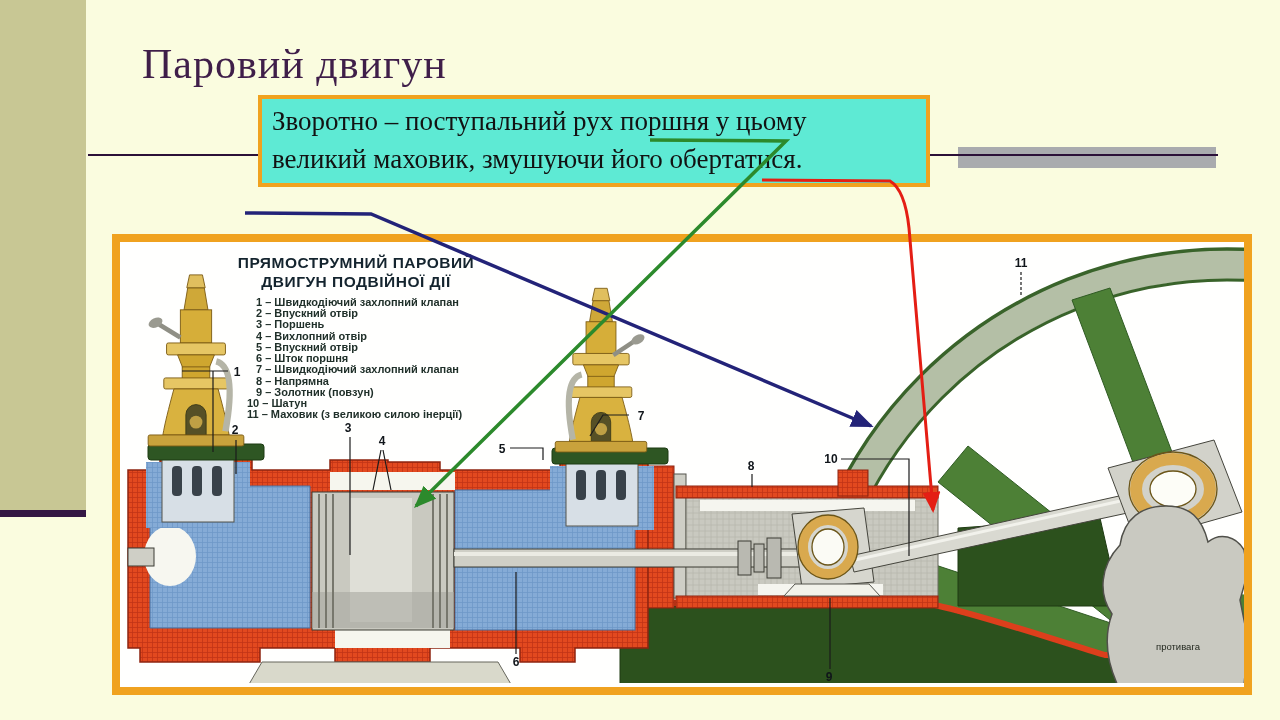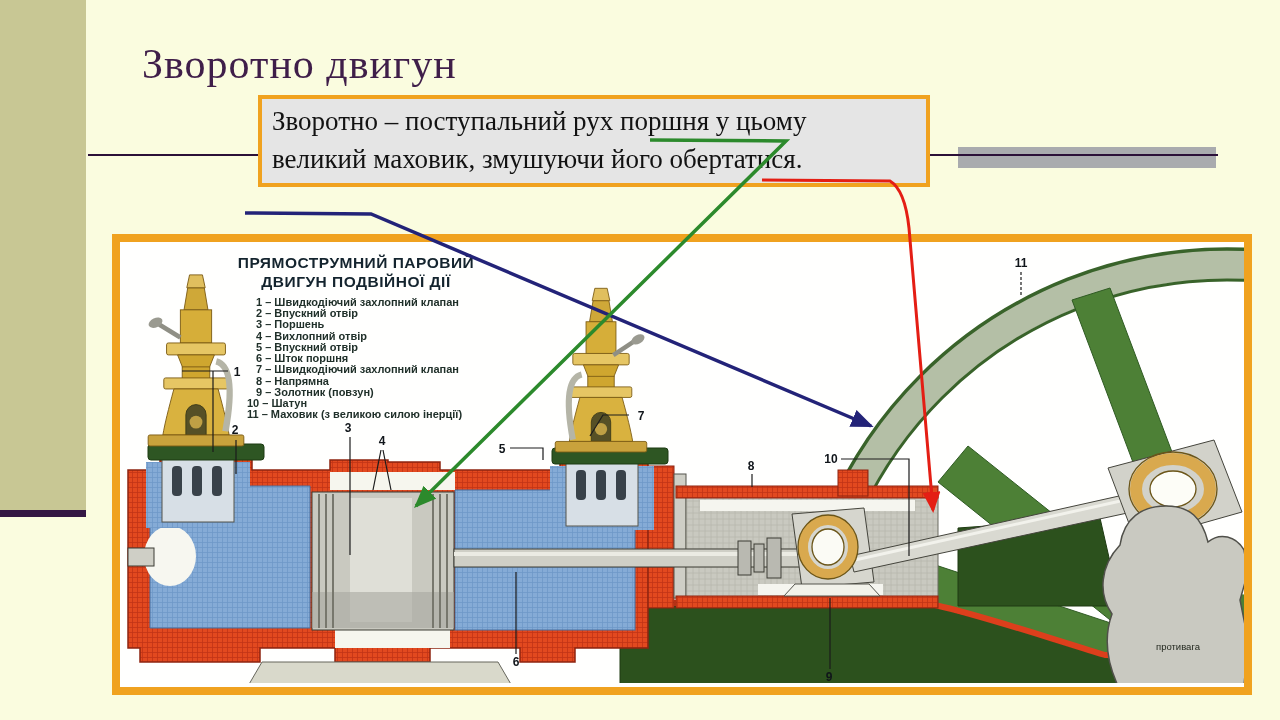--- a/index.html
+++ b/index.html
@@ -3,40 +3,40 @@
 <meta charset="utf-8">
 <style>
   html,body{margin:0;padding:0;width:1280px;height:720px;overflow:hidden;
     background:#fafcdf;font-family:"Liberation Serif",serif;}
   .abs{position:absolute;}
   #stage{position:relative;width:1280px;height:720px;}
   #sidebar{left:0;top:0;width:86px;height:510px;background:#c8c794;border-bottom:7px solid #341743;}
   #rule{left:88px;top:154px;width:1130px;height:2px;background:#2b1038;}
   #graybar{left:958px;top:147px;width:258px;height:21px;background:#a9abae;}
   #title{left:142px;top:40px;font-size:42px;color:#3f1e49;letter-spacing:1px;}
-  #callout{left:258px;top:95px;width:654px;background:#e5e5e5;border:4px solid #f0a21f;
+  #callout{left:258px;top:95px;width:654px;background:#5eead4;border:4px solid #f0a21f;
     padding:3px 0 5px 10px;}
   #callout .line{font-size:27px;line-height:38px;color:#121212;white-space:nowrap;}
   #diagram-box{left:112px;top:234px;width:1124px;height:445px;background:#fffffe;border:8px solid #f0a21f;}
   #overlay{left:0;top:0;width:1280px;height:720px;pointer-events:none;}
   .dtitle{font-family:"Liberation Sans",sans-serif;font-weight:700;font-size:15.5px;
     fill:#14242e;letter-spacing:.5px;text-anchor:middle;}
   .legend{font-family:"Liberation Sans",sans-serif;font-weight:700;font-size:11px;fill:#20302a;}
   .marker{font-family:"Liberation Sans",sans-serif;font-weight:700;font-size:12px;fill:#10151a;text-anchor:middle;}
   .leader{stroke:#1c1c1c;stroke-width:1.2;fill:none;}
   .annot{font-family:"Liberation Sans",sans-serif;font-size:9.5px;fill:#23281f;}
 </style>
 </head>
 <body>
 
 <div id="stage">
   <div id="sidebar" class="abs"></div>
   <div id="graybar" class="abs"></div>
   <div id="rule" class="abs"></div>
-  <div id="title" class="abs">Зворотно двигун</div>
+  <div id="title" class="abs">Паровий двигун</div>
 
   <div id="diagram-box" class="abs"></div>
 
   <div id="callout" class="abs">
     <div class="line">Зворотно – поступальний рух поршня у цьому</div>
     <div class="line">великий маховик, змушуючи його обертатися.</div>
   </div>
 
   <svg id="overlay" class="abs" viewBox="0 0 1280 720">
     <defs>

